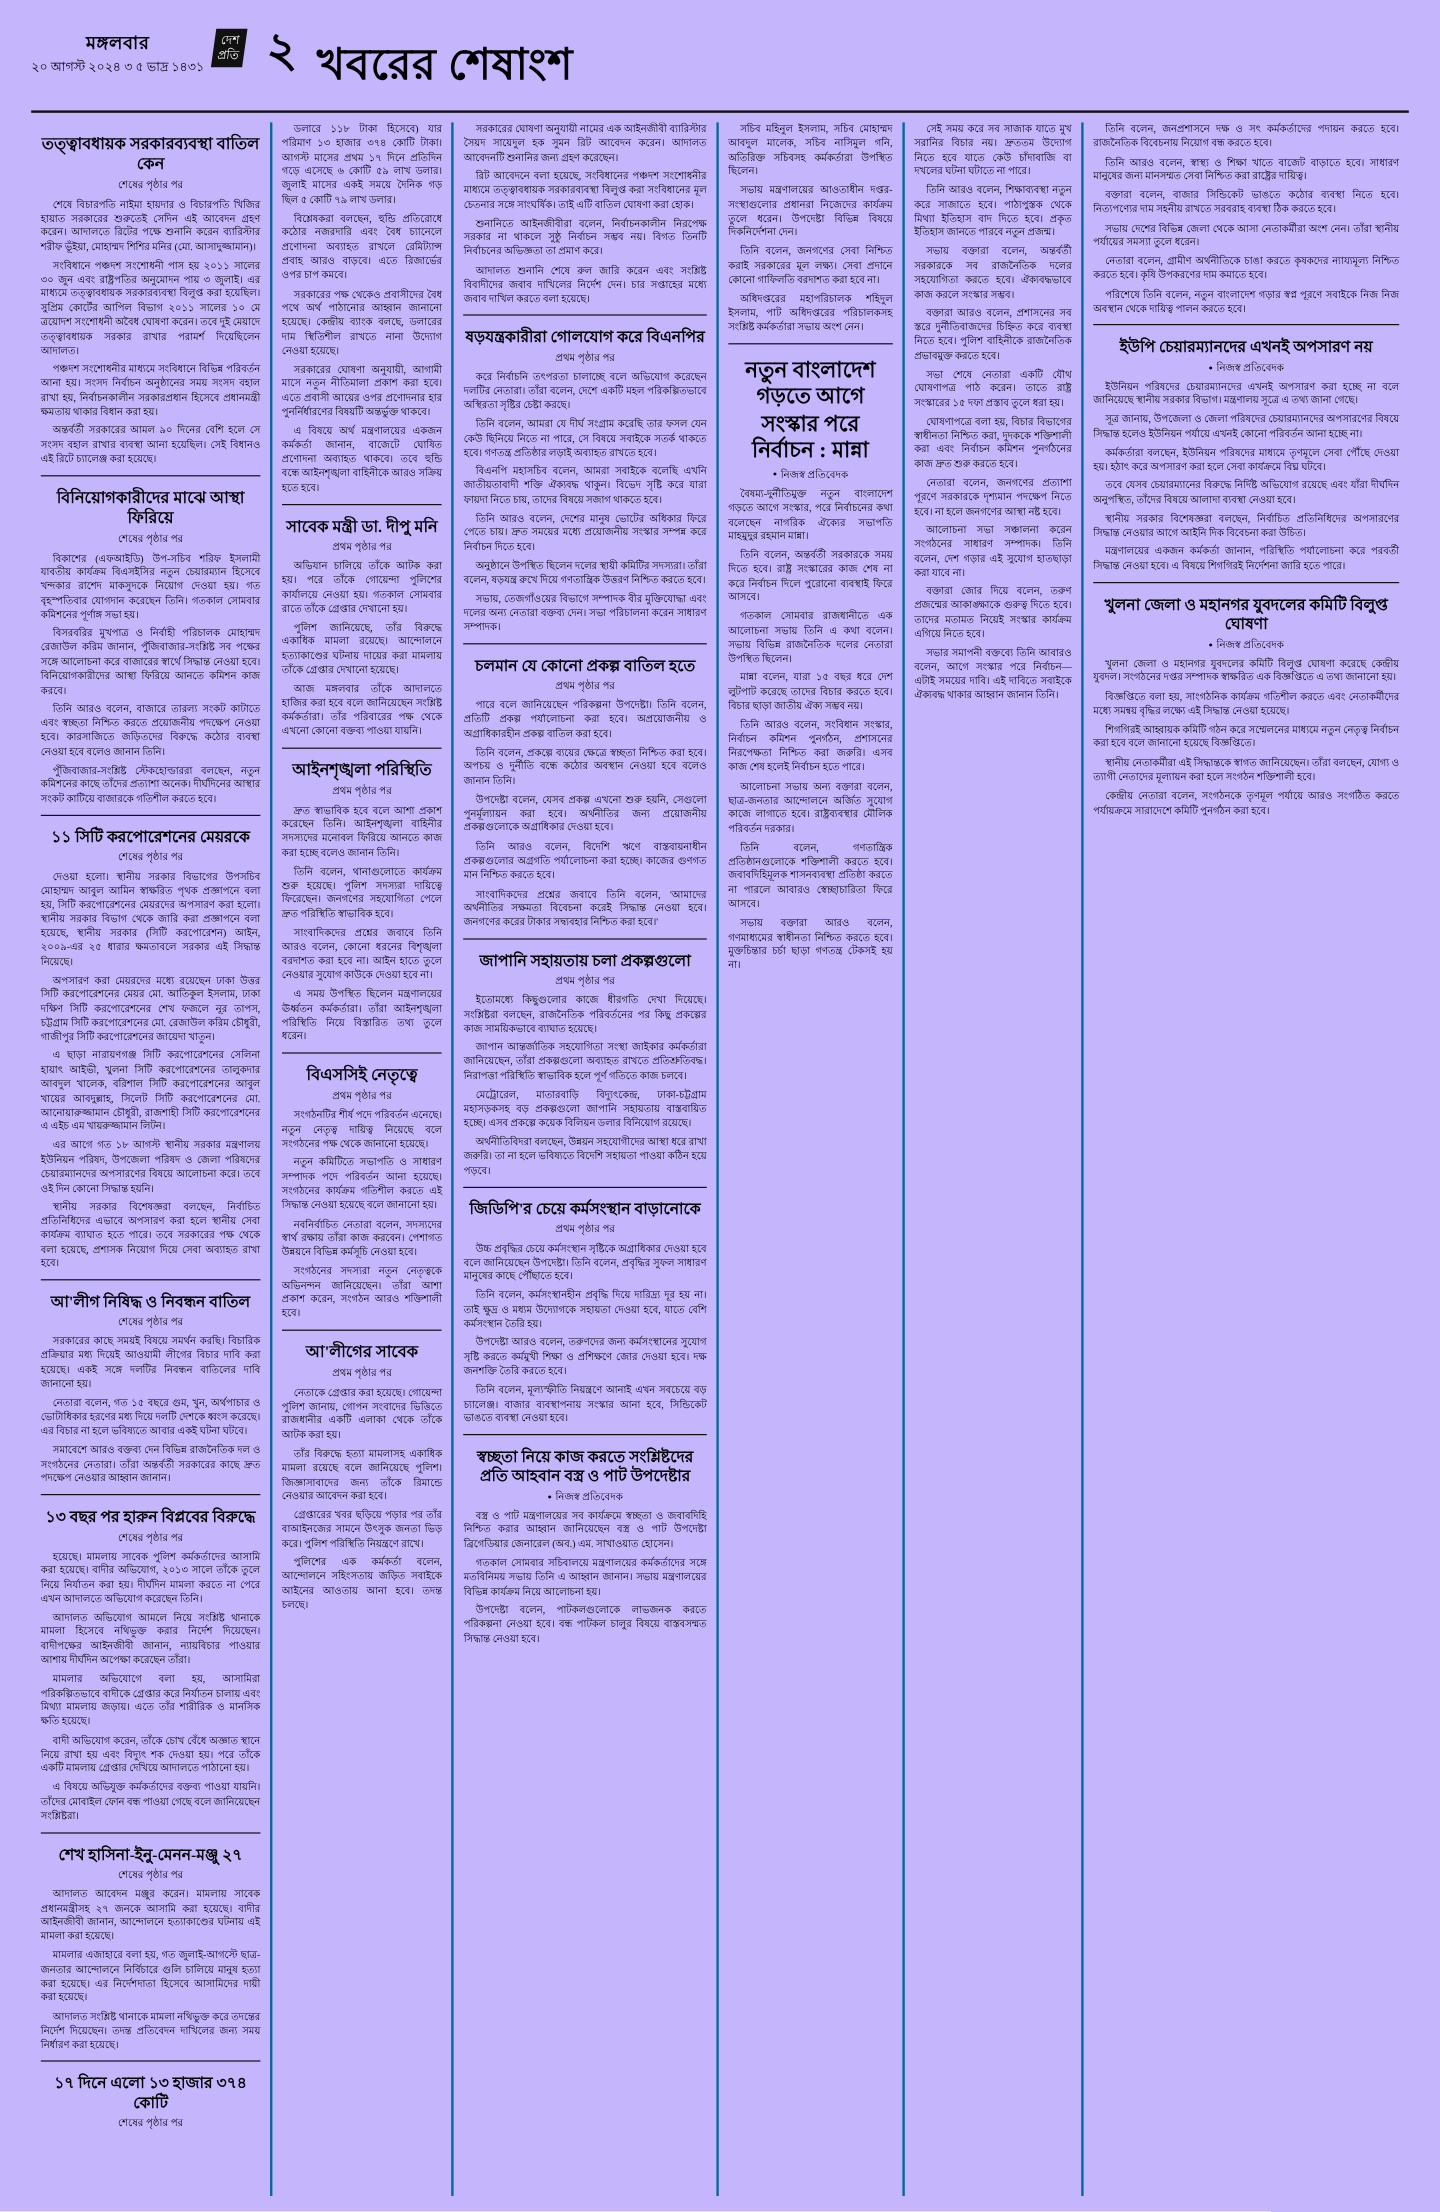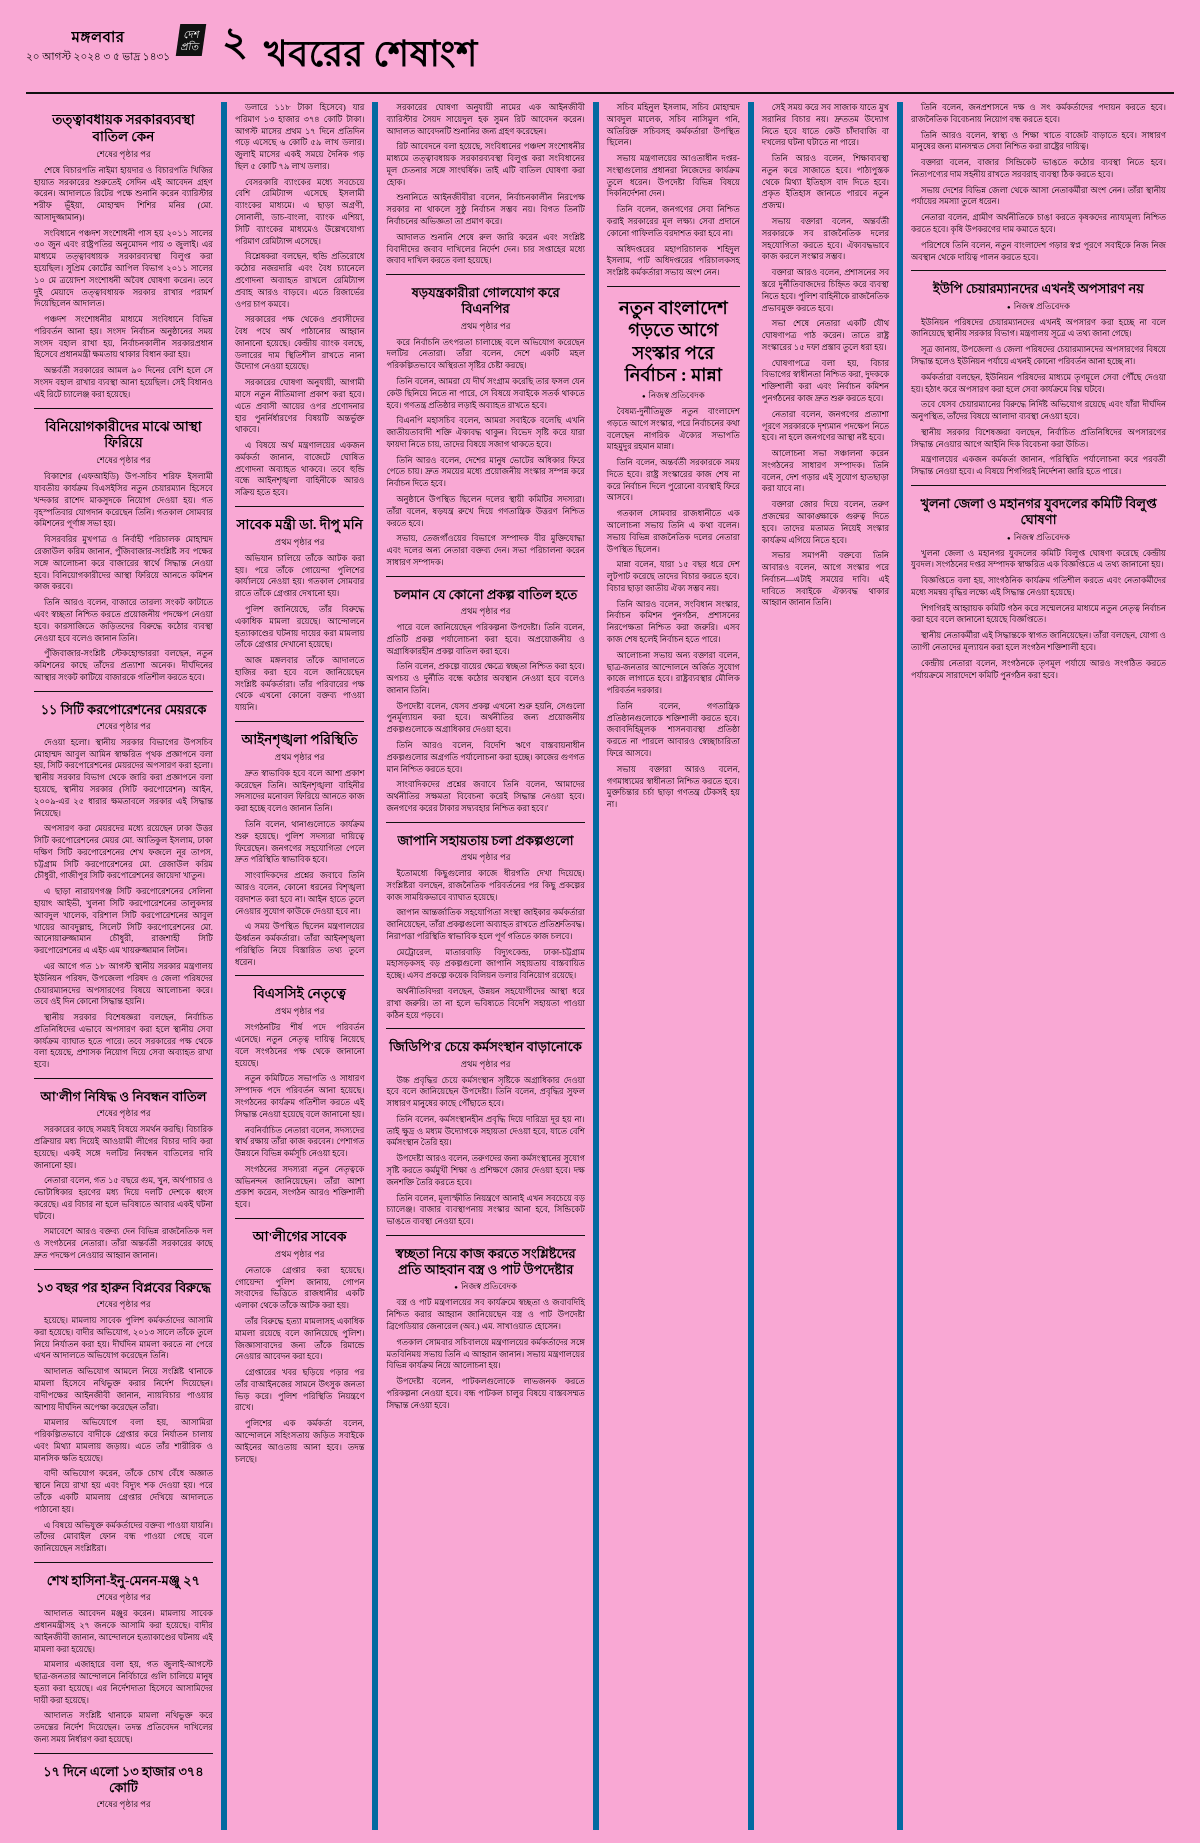--- a/index.html
+++ b/index.html
@@ -9,21 +9,21 @@
   }
   body {
     width: 1200px; height: 1843px;
     font-family: "Liberation Serif", serif;
     color: #000;
   }
   .page {
     width: 1200px; height: 1843px;
     padding: 22px 26px 10px 26px;
     position: relative;
-    background: #f9a8d4;
+    background: #c4b5fd;
   }
   
   .masthead {
     display: flex; align-items: flex-start;
     border-bottom: 2.5px solid #111;
     padding-bottom: 6px;
   }
   .mast-left { display: flex; align-items: flex-start; gap: 8px; }
   .dateblock {
     text-align: center;
@@ -60,21 +60,21 @@
 
   
   .columns {
     display: flex;
     margin-top: 8px;
     height: 1728px;
   }
   .col {
     position: relative;
     padding: 0 8px;
-    border-right: 6px solid #0369a1;
+    border-right: 2px solid #0369a1;
     overflow: hidden;
   }
   .col:last-child { border-right: none; }
   .c1 { width: 17.5%; }
   .c2 { width: 13.2%; }
   .c3 { width: 19.2%; }
   .c4 { width: 13.5%; }
   .c5 { width: 13.0%; }
   .c6 { width: 23.6%; }
 
@@ -197,21 +197,20 @@
       <div>
         <h2 class="hl">১৭ দিনে এলো ১৩ হাজার ৩৭৪ কোটি</h2>
         <div class="byline">শেষের পৃষ্ঠার পর</div>
 
       </div>
     </div>
 
     <div class="col c2">
       <div>
         <p class="body">ডলারে ১১৮ টাকা হিসেবে) যার পরিমাণ ১৩ হাজার ৩৭৪ কোটি টাকা। আগস্ট মাসের প্রথম ১৭ দিনে প্রতিদিন গড়ে এসেছে ৬ কোটি ৫৯ লাখ ডলার। জুলাই মাসের একই সময়ে দৈনিক গড় ছিল ৫ কোটি ৭৯ লাখ ডলার।</p>
-        <p class="body">বেসরকারি ব্যাংকের মধ্যে সবচেয়ে বেশি রেমিট্যান্স এসেছে ইসলামী ব্যাংকের মাধ্যমে। এ ছাড়া অগ্রণী, সোনালী, ডাচ-বাংলা, ব্যাংক এশিয়া, সিটি ব্যাংকের মাধ্যমেও উল্লেখযোগ্য পরিমাণ রেমিট্যান্স এসেছে।</p>
         <p class="body">বিশ্লেষকরা বলছেন, হুন্ডি প্রতিরোধে কঠোর নজরদারি এবং বৈধ চ্যানেলে প্রণোদনা অব্যাহত রাখলে রেমিট্যান্স প্রবাহ আরও বাড়বে। এতে রিজার্ভের ওপর চাপ কমবে।</p>
         <p class="body">সরকারের পক্ষ থেকেও প্রবাসীদের বৈধ পথে অর্থ পাঠানোর আহ্বান জানানো হয়েছে। কেন্দ্রীয় ব্যাংক বলছে, ডলারের দাম স্থিতিশীল রাখতে নানা উদ্যোগ নেওয়া হয়েছে।</p>
       </div>
       <div>
         <p class="body">সরকারের ঘোষণা অনুযায়ী, আগামী মাসে নতুন নীতিমালা প্রকাশ করা হবে। এতে প্রবাসী আয়ের ওপর প্রণোদনার হার পুনর্নির্ধারণের বিষয়টি অন্তর্ভুক্ত থাকবে।</p>
         <p class="body">এ বিষয়ে অর্থ মন্ত্রণালয়ের একজন কর্মকর্তা জানান, বাজেটে ঘোষিত প্রণোদনা অব্যাহত থাকবে। তবে হুন্ডি বন্ধে আইনশৃঙ্খলা বাহিনীকে আরও সক্রিয় হতে হবে।</p>
       </div>
       <div class="rule"></div>
 
       <div>

